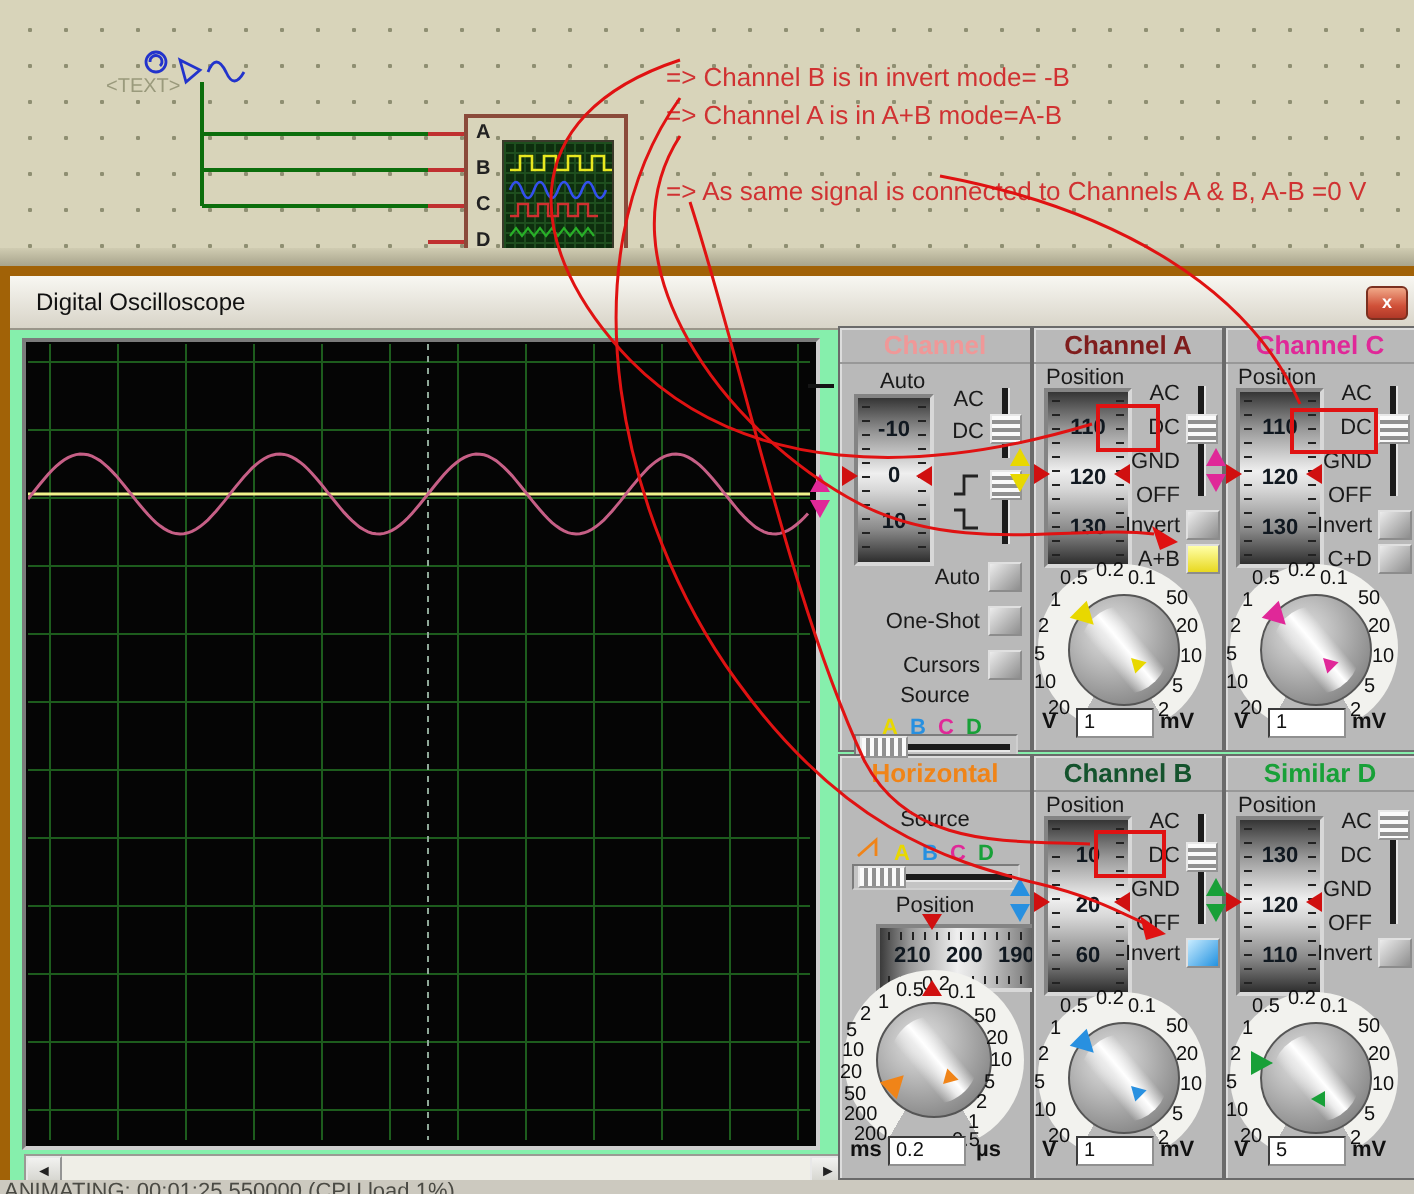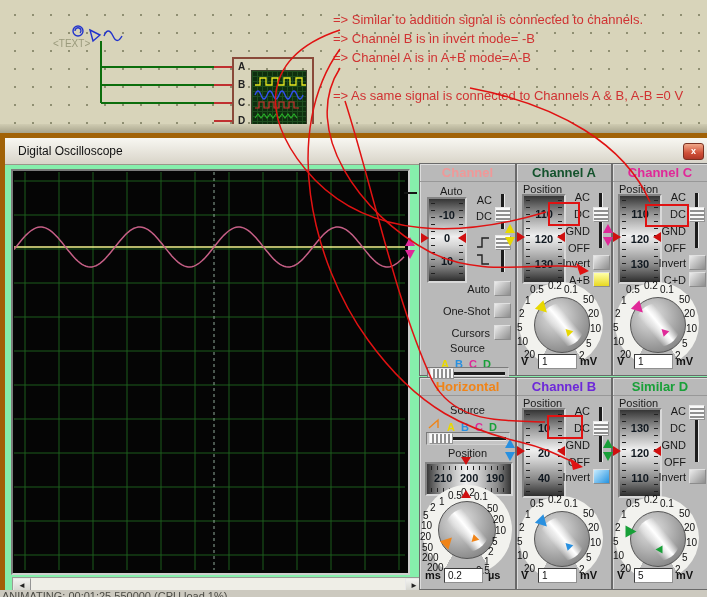--- a/index.html
+++ b/index.html
@@ -128,21 +128,20 @@
       <span class="pinlbl" style="left:4px;top:56px">D</span>
     </div>
     <div class="mini-screen">
       <svg width="54" height="56">
         <path d="M3 14 h5 v-7 h6 v7 h6 v-7 h6 v7 h6 v-7 h6 v7 h6 v-7 h6 v7 h4" stroke="#e8e820" fill="none" stroke-width="1.3"></path>
         <path d="M3 24 q3 -8 6 0 t6 0 t6 0 t6 0 t6 0 t6 0 t6 0 t6 0" stroke="#3350ee" fill="none" stroke-width="1.3"></path>
         <path d="M3 37 h4 v-6 h5 v6 h5 v-6 h5 v6 h5 v-6 h5 v6 h5 v-6 h5 v6 h5" stroke="#d03030" fill="none" stroke-width="1.2"></path>
         <path d="M3 47 l3 -4 l3 4 l3 -4 l3 4 l3 -4 l3 4 l3 -4 l3 4 l3 -4 l3 4 l3 -4 l3 4 l3 -4 l3 4" stroke="#28b028" fill="none" stroke-width="1.1"></path>
       </svg>
     </div>
-    <span class="anno" style="top:12px">=&gt; Similar to addition signal is connected to channels.</span>
     <span class="anno" style="top:50px">=&gt; Channel A is in A+B mode=A-B</span>
     <span class="anno" style="top:31px">=&gt; Channel B is in invert mode= -B</span>
     <span class="anno" style="top:88px">=&gt; As same signal is connected to Channels A &amp; B, A-B =0 V</span>
   </div>
   <div class="schem-shadow"></div>
 
   <div class="win">
     <div class="titlebar">
       <span class="title">Digital Oscilloscope</span>
       <div class="closebtn">x</div>
@@ -250,21 +249,21 @@
     <span class="lbl clbl" style="left:0;top:26px;width:95px">Source</span>
     <svg width="14" height="12" style="position:absolute;left:8px;top:40px">
       <path d="M1 10 L10 2 L10 10" stroke="#f08418" fill="none" stroke-width="1.4"></path>
       </svg>
     <div style="position:absolute;left:24px;top:39px"><span class="srcletter" style="color: rgb(232, 216, 0);">A</span><span class="srcletter" style="color: rgb(40, 144, 224);">B</span><span class="srcletter" style="color: rgb(224, 40, 152);">C</span><span class="srcletter" style="color: rgb(24, 160, 56);">D</span></div>
     <div class="hslider" style="left:6px;top:54px;width:82px">
       <div class="hthumb" style="left:2px"></div>
     </div>
     <span class="lbl clbl" style="left:0;top:69px;width:95px">Position</span>
     <div class="tri tri-d" style="left:41px;top:79px;z-index:3"></div>
-    <div class="dial-h" style="left:5px;top:84px;width:84px;height:30px">
+    <div class="dial-h" style="left:18px;top:84px;width:84px;height:30px">
       <span class="tick" style="left:7px;top:8px">210</span>
       <span class="tick" style="left:33px;top:8px">200</span>
       <span class="tick" style="left:59px;top:8px">190</span>
     </div>
     <div class="tri tri-u" style="left:41px;top:112px;z-index:3"></div>
     <div class="fan" style="left:2px;top:107px;width:90px;height:90px"></div>
     <div class="knob" style="left:18px;top:123px;width:56px;height:56px">
       <div class="shine"></div>
       </div>
     <div class="ptr" style="left:22px;top:158px;border-bottom-color:#f08418;transform:rotate(45deg)"></div>
@@ -288,21 +287,21 @@
         <span class="kl" style="left: 68px; top: 168px;">2</span>
         <span class="kl" style="left: 64px; top: 178px;">1</span>
         <span class="kl" style="left: 56px; top: 187px;">0.5</span>
       </div>
     <span class="unit" style="left:5px;top:191px">ms</span>
     <input class="valbox" style="left: 24px; top: 190px;" readonly="" value="0.2">
     <span class="unit" style="left:68px;top:191px">µs</span>
   </div>
 
   <div class="panel" style="left:516px;top:163px;width:94px;height:211px">
-    <div class="ptitle" style="color:#14532d">Channel A</div>
+    <div class="ptitle" style="color:#7f1d1d">Channel A</div>
     <span class="lbl" style="left:6px;top:19px">Position</span>
     <div class="dial-v" style="left:5px;top:30px;width:40px;height:86px">
       <span class="tick" style="top:12px">110</span>
       <span class="tick" style="top:37px">120</span>
       <span class="tick" style="top:62px">130</span>
     </div>
     <div class="tri tri-r" style="left:0;top:68px"></div>
     <div class="tri tri-l" style="left:40px;top:68px"></div>
     <span class="lbl rlbl" style="left:40px;top:27px;width:33px">AC</span>
     <span class="lbl rlbl" style="left:40px;top:44px;width:33px">DC</span>
@@ -380,26 +379,26 @@
         <span class="kl" style="left: 73px; top: 159px;">10</span>
         <span class="kl" style="left: 69px; top: 174px;">5</span>
         <span class="kl" style="left: 62px; top: 186px;">2</span>
       </div>
     <span class="unit" style="left:4px;top:191px">V</span>
     <input class="valbox" style="left: 21px; top: 190px;" readonly="" value="1">
     <span class="unit" style="left:63px;top:191px">mV</span>
   </div>
 
   <div class="panel" style="left:516px;top:377px;width:94px;height:211px">
-    <div class="ptitle" style="color:#6d28d9">Channel B</div>
+    <div class="ptitle" style="color:#14532d">Channel B</div>
     <span class="lbl" style="left:6px;top:19px">Position</span>
     <div class="dial-v" style="left:5px;top:30px;width:40px;height:86px">
       <span class="tick" style="top:12px">10</span>
       <span class="tick" style="top:37px">20</span>
-      <span class="tick" style="top:62px">40</span>
+      <span class="tick" style="top:62px">60</span>
     </div>
     <div class="tri tri-r" style="left:0;top:68px"></div>
     <div class="tri tri-l" style="left:40px;top:68px"></div>
     <span class="lbl rlbl" style="left:40px;top:27px;width:33px">AC</span>
     <span class="lbl rlbl" style="left:40px;top:44px;width:33px">DC</span>
     <span class="lbl rlbl" style="left:40px;top:61px;width:33px">GND</span>
     <span class="lbl rlbl" style="left:40px;top:78px;width:33px">OFF</span>
     <div class="vtrack" style="left:82px;top:29px;height:55px"></div>
     <div class="vthumb" style="left:76px;top:43px"></div>
     <span class="lbl rlbl" style="left:30px;top:93px;width:43px">Invert</span>

